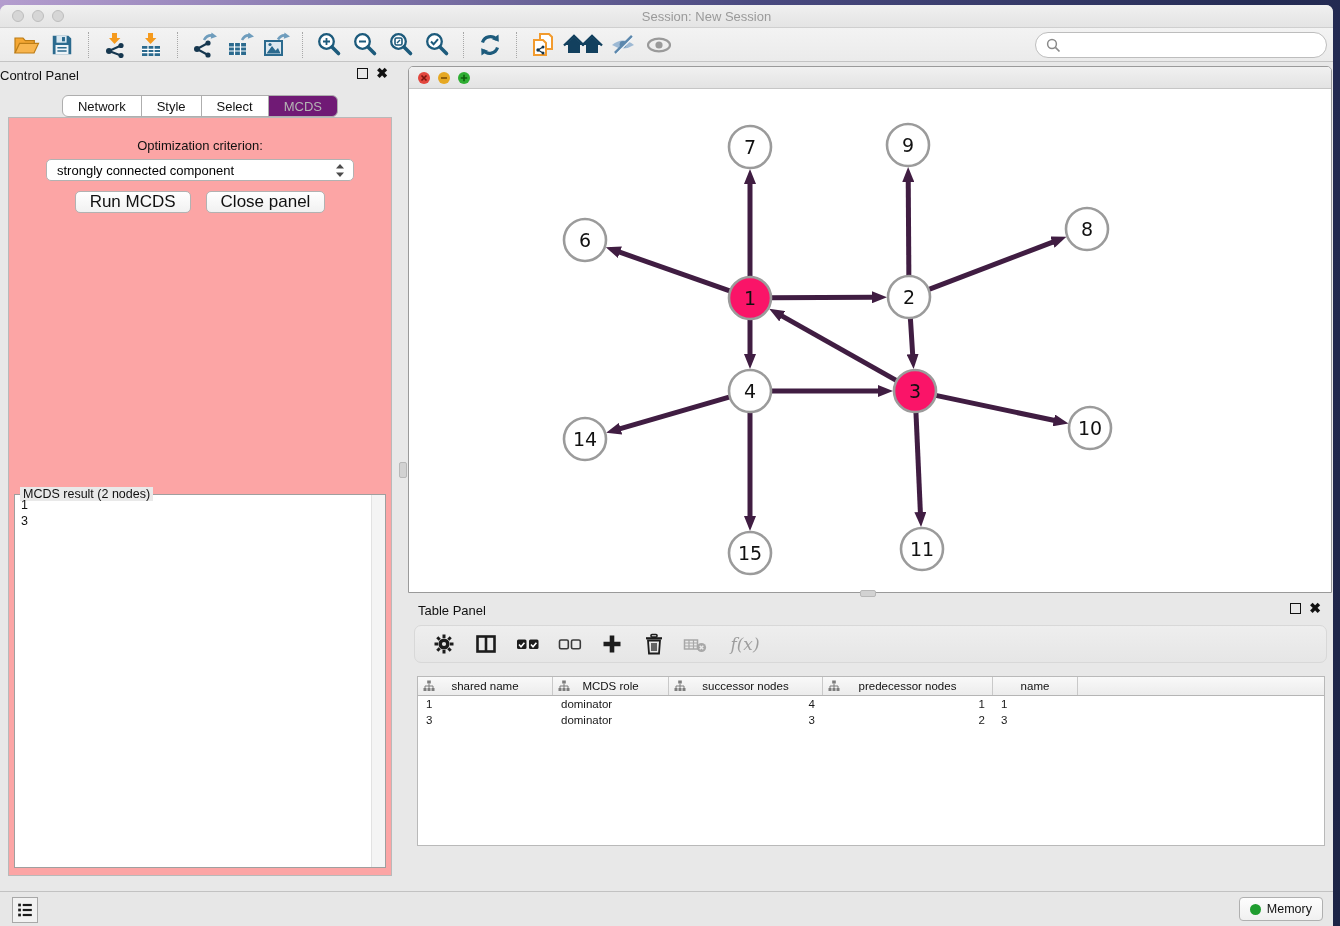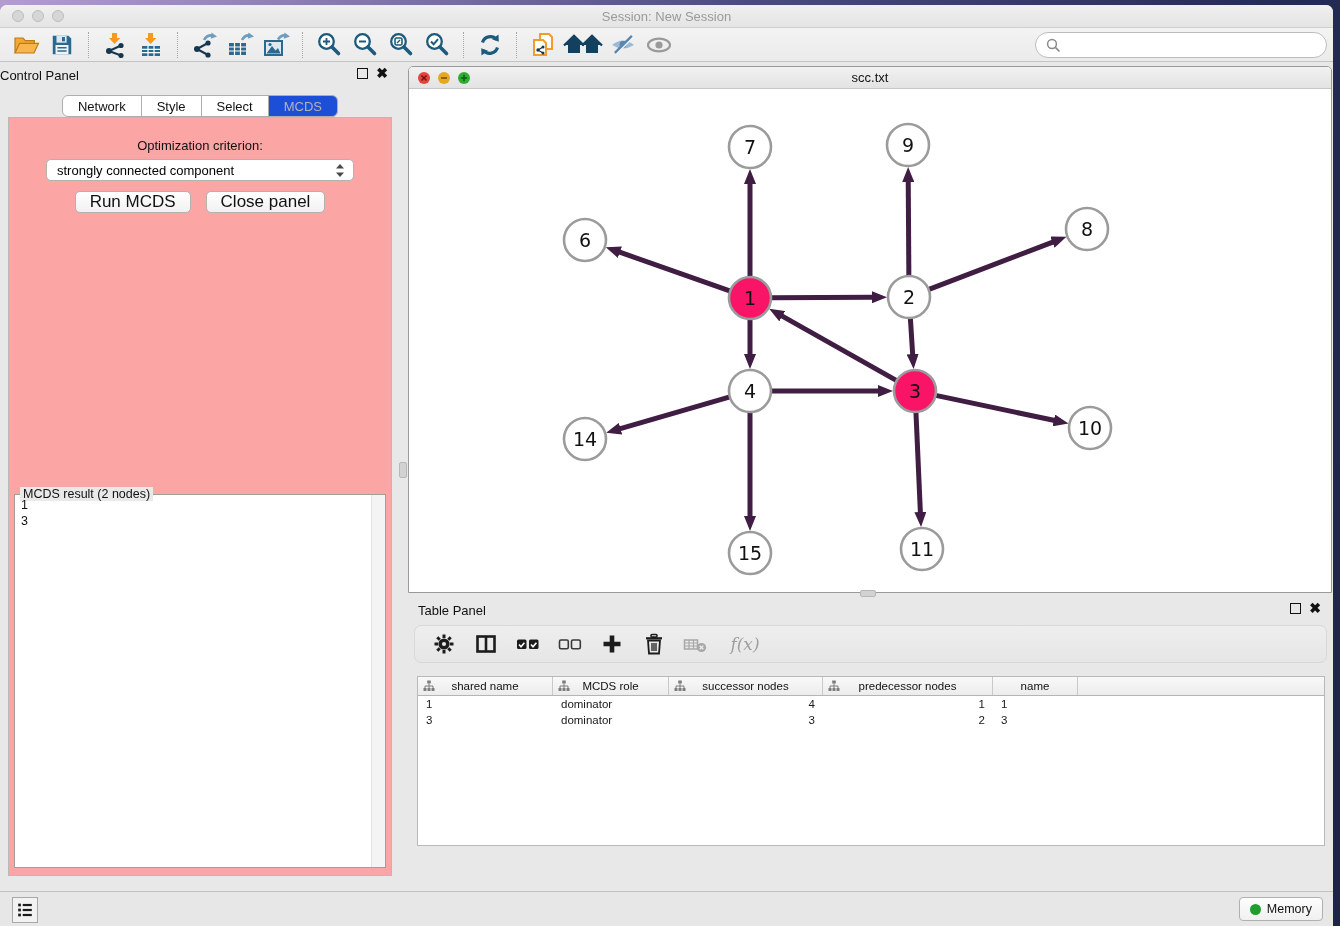--- a/index.html
+++ b/index.html
@@ -8,21 +8,21 @@
     font-family:"Liberation Sans", sans-serif;
     background:linear-gradient(110deg,#b49dce 0%,#9a89bd 12%,#4a4a80 45%,#252c55 75%,#1d2446 100%);
     position:relative;
   }
   .app {
     position:absolute; left:0; top:5px; width:1333px; height:921px;
     background:#e8e8e8; border-radius:7px 7px 0 0; overflow:hidden;
   }
   
   .titlebar { position:absolute; left:0; top:0; width:100%; height:23px;
-    background:linear-gradient(#f0f0f0,#e4e4e4); border-bottom:1px solid #cfcfcf; }
+    background:linear-gradient(#f0f0f0,#e4e4e4); border-bottom:1px solid #cfcfcf;padding-left:40px; }
   .titlebar .title { position:absolute; width:100%; text-align:center; top:4px;
     font-size:13px; color:#9a9a9a; }
   .tl-dot { position:absolute; top:5px; width:12px; height:12px; border-radius:50%;
     background:#d6d6d6; border:1px solid #bdbdbd; }
   
   .toolbar { position:absolute; left:0; top:23px; width:100%; height:34px;
     background:linear-gradient(#f3f3f3,#ebebeb); border-bottom:1px solid #c4c4c4;
     display:flex; align-items:center; padding-left:8px; }
   .tb-btn { width:36px; height:30px; display:flex; align-items:center; justify-content:center; }
   .tb-sep { width:1px; height:26px; border-left:1px dotted #a8a8a8; margin:0 8px; }
@@ -37,21 +37,21 @@
   .panel-title { position:absolute; left:0; top:6px; font-size:13px; color:#111; }
   .panel-icons { position:absolute; right:12px; top:6px; display:flex; gap:8px; }
   .float-ic { width:11px; height:11px; border:1.6px solid #111; }
   .close-ic { font-size:14px; font-weight:bold; color:#111; line-height:11px; }
   .tabs-row { position:absolute; left:0; width:100%; display:flex; justify-content:center; }
   .cp-tabs { top:32px; }
   .tab { height:22px; line-height:21px; padding:0 15px; font-size:13px; background:#fff;
     border:1px solid #aeaeae; margin-left:-1px; color:#111; }
   .tab:first-child { border-radius:6px 0 0 6px; margin-left:0; }
   .tab:last-child { border-radius:0 6px 6px 0; }
-  .tab.active { background:#1d4ed8; color:#b4b4b4; }
+  .tab.active { background:#701a75; color:#b4b4b4; }
   .cp-content { position:absolute; left:8px; right:8px; top:55px; height:759px;
     border:1px solid #b9b9b9; background:#fca5a5; }
   .opt-label { position:absolute; top:20px; width:100%; text-align:center; font-size:13px; color:#111; }
   .opt-select { position:absolute; left:37px; top:41px; width:308px; height:22px;
     background:#fff; border:1px solid #b2b2b2; border-radius:5px;
     display:flex; align-items:center; padding:0 8px 0 10px; font-size:13px; }
   .opt-select span { flex:1; }
   .btn { background:linear-gradient(#ffffff,#f1f1f1); border:1px solid #b2b2b2;
     border-radius:5px; font-size:17px; height:22px; padding:0 14px; color:#111;
     font-family:"Liberation Sans", sans-serif; }
@@ -318,21 +318,20 @@
       <span class="mac-dot" style="left:29px;background:#e6a823">
         <svg width="12" height="12" viewBox="0 0 12 12">
             <path d="M3 6 H9" stroke="#93610a" stroke-width="1.8"></path>
           </svg>
       </span>
       <span class="mac-dot" style="left:49px;background:#2fae33">
         <svg width="12" height="12" viewBox="0 0 12 12">
             <path d="M6 2.8 V9.2 M2.8 6 H9.2" stroke="#10600f" stroke-width="1.6"></path>
           </svg>
       </span>
-      <div class="net-title">scc.txt</div>
     </div>
     <div class="net-canvas">
       <svg id="graph-svg" width="922" height="504" viewBox="0 0 922 504">
         <defs>
           <marker id="arrowhead" markerUnits="userSpaceOnUse" markerWidth="16" markerHeight="12" refX="1" refY="6" orient="auto" viewBox="0 0 16 12">
             <path id="arrowhead-path" d="M0 0 L15 6 L0 12 Z" fill="#401d42"></path>
           </marker>
         </defs>
         <g id="edges-layer">
             <line x1="341" y1="189" x2="341" y2="94" stroke="#401d42" stroke-width="5" marker-end="url(#arrowhead)"></line>

